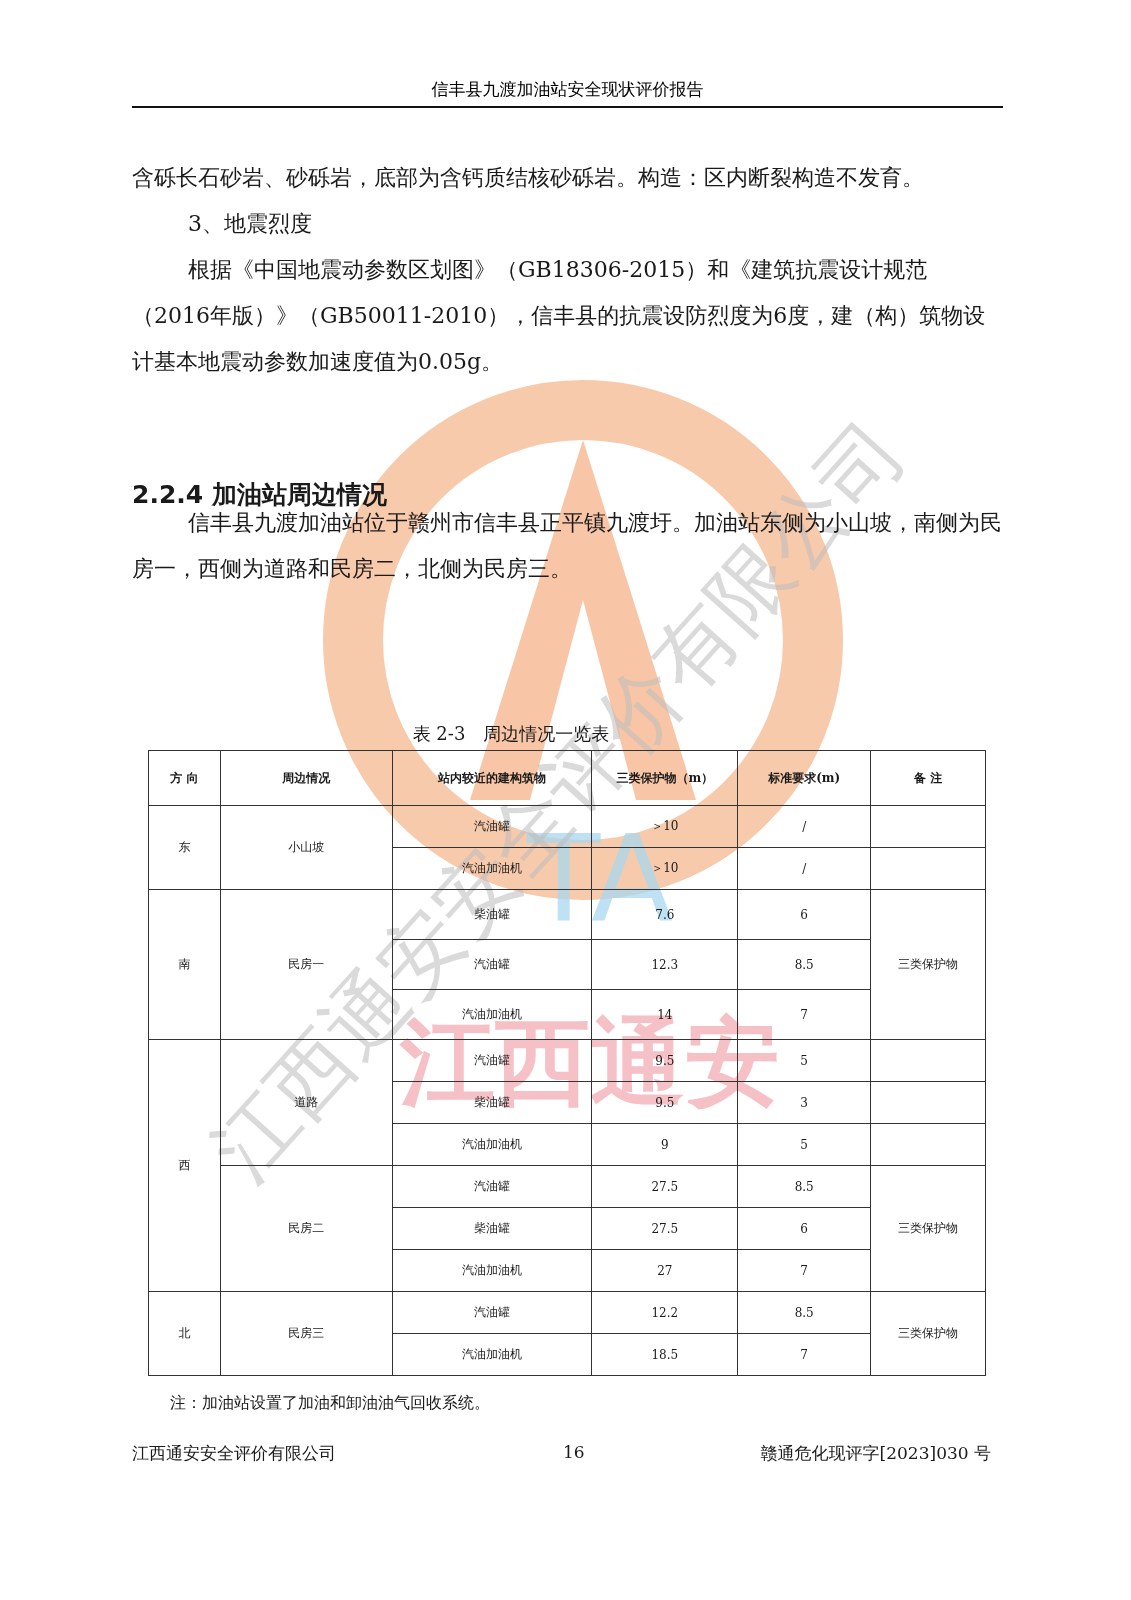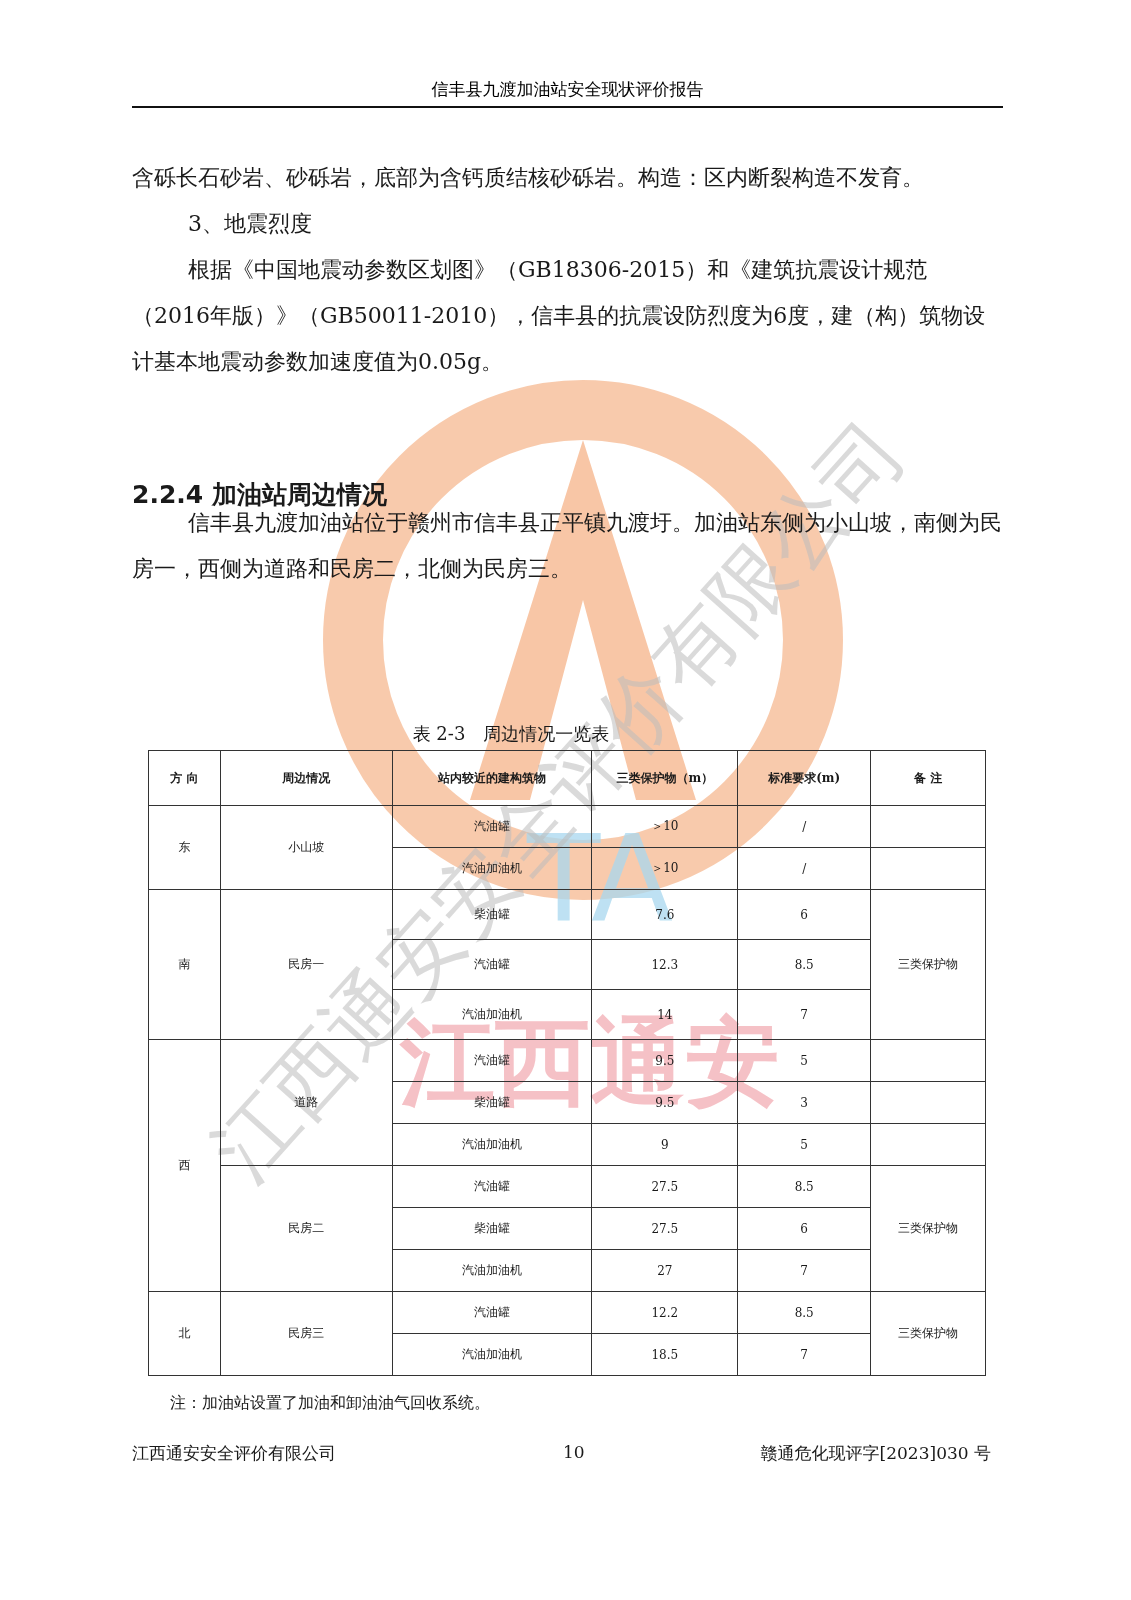--- a/index.html
+++ b/index.html
@@ -157,14 +157,14 @@
     <td>汽油加油机</td>
     <td>18.5</td>
     <td>7</td>
   </tr>
 </tbody>
   </table>
 
 <div class="note">注：加油站设置了加油和卸油油气回收系统。</div>
 
 <div class="footer left">江西通安安全评价有限公司</div>
-<div class="footer center">10</div>
+<div class="footer center">16</div>
 <div class="footer right">赣通危化现评字[2023]030 号</div>
 
 </body></html>

